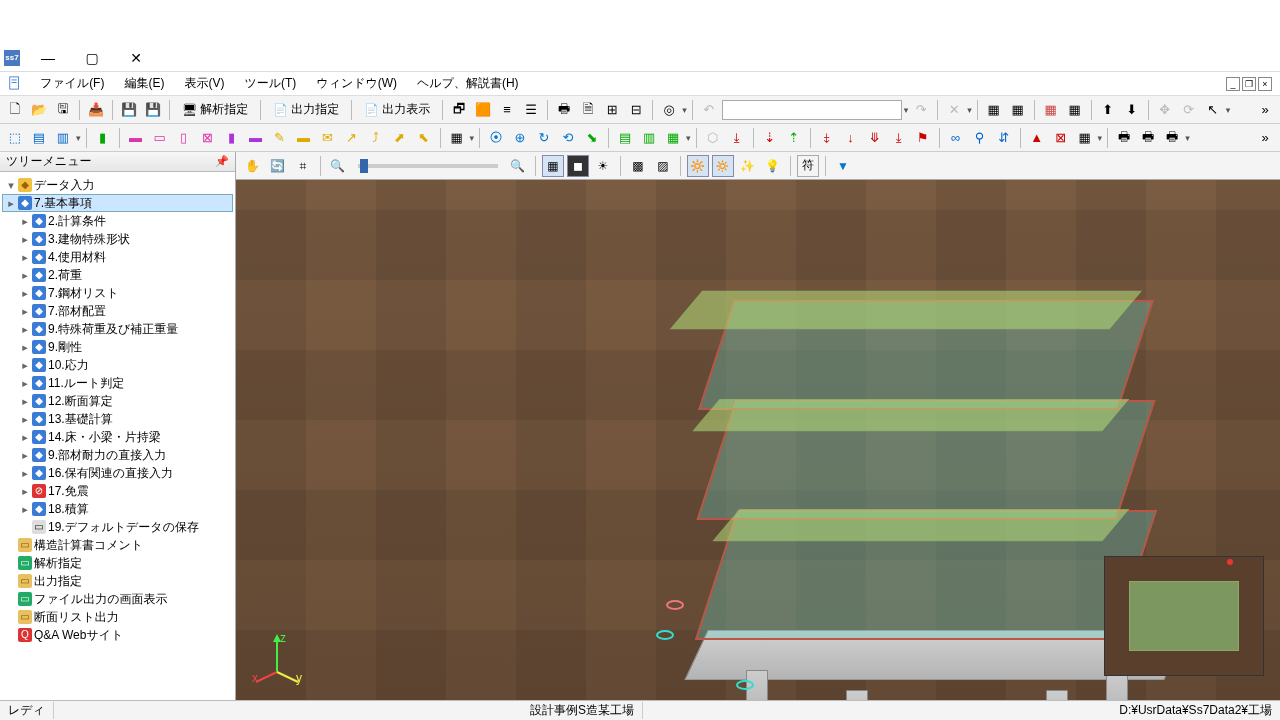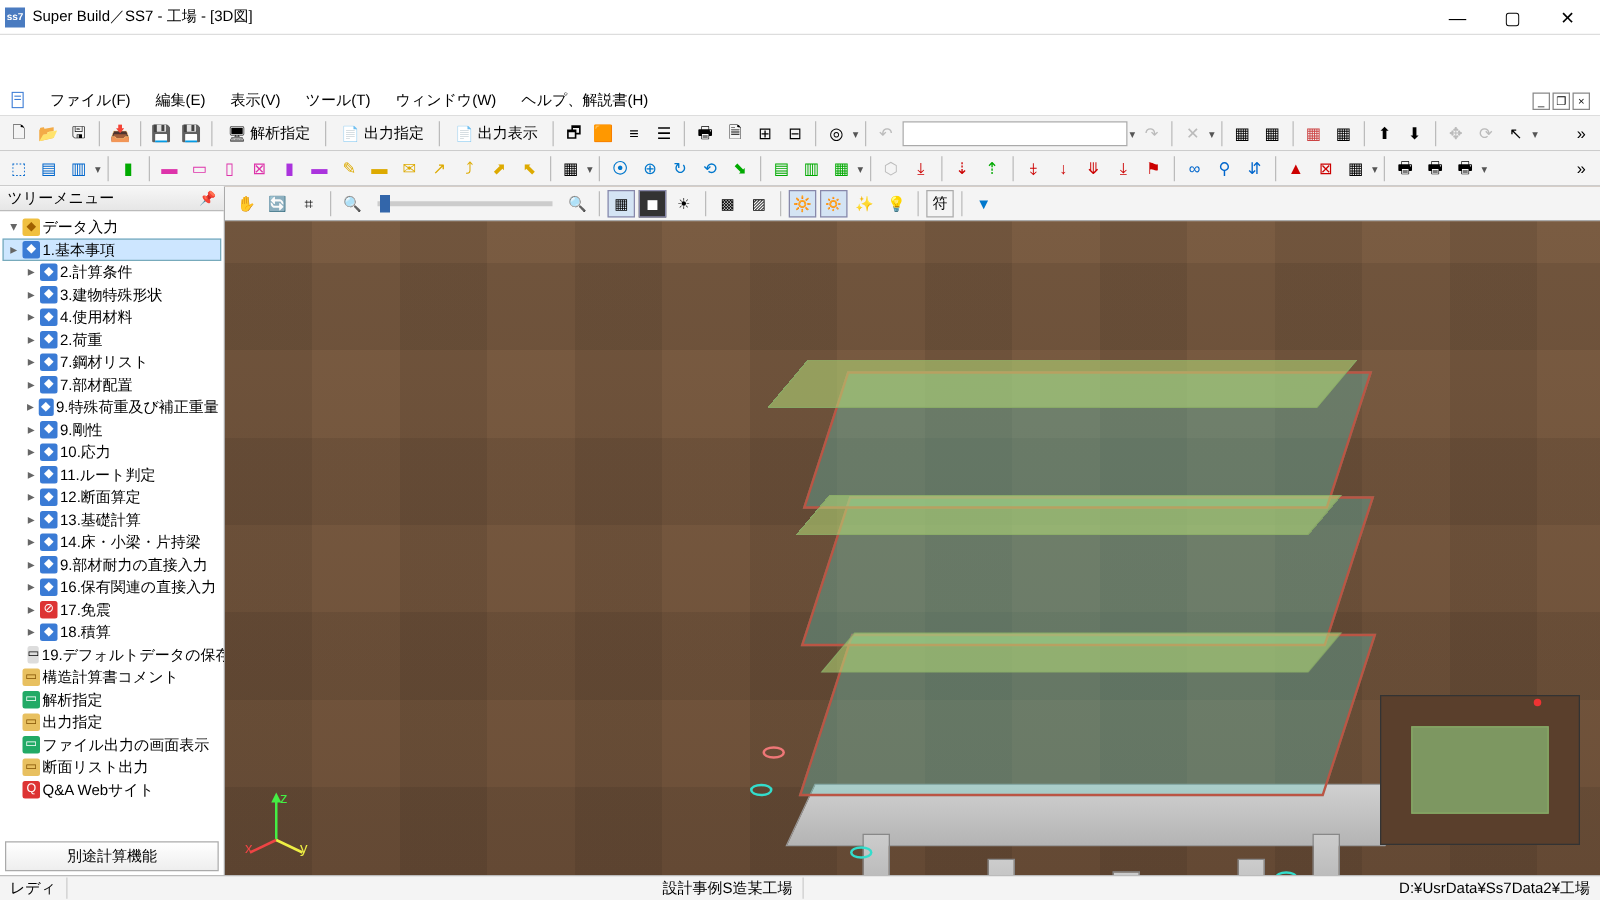--- a/index.html
+++ b/index.html
@@ -1,34 +1,34 @@
 <!DOCTYPE html>
 <html><head>
 <meta charset="utf-8">
 <style>
 * { margin: 0; padding: 0; box-sizing: border-box; font-family: "MS UI Gothic", "Meiryo", sans-serif; font-size: 12px; }
 body { width: 1280px; height: 720px; display: flex; flex-direction: column; background: #fff; overflow: hidden; }
-.titlebar { height: 28px; background: #fff; display: flex; align-items: center; padding: 0 4px; border-bottom: 1px solid #ddd; }
+.titlebar { height: 28px; background: #fff; display: flex; align-items: center; padding: 0 4px; border-bottom: 1px solid #ddd; margin-top: 44px; }
 .titlebar .app-icon { width: 16px; height: 16px; background: #4a7bc0; margin-right: 6px; display:inline-flex;align-items:center;justify-content:center;color:#fff;font-size:8px;font-weight:bold;}
 .titlebar .title { flex: 1; }
 .titlebar .wbtns { display: flex; }
 .titlebar .wbtn { width: 44px; height: 26px; display: flex; align-items: center; justify-content: center; font-size: 14px; cursor: pointer; }
-.menubar { height: 24px; display: flex; align-items: center; padding: 0 4px; border-bottom: 1px solid #ddd; background:#fff;margin-top:41px;}
+.menubar { height: 24px; display: flex; align-items: center; padding: 0 4px; border-bottom: 1px solid #ddd; background:#fff;}
 .menubar .mi-icon { width:16px;height:16px;display:inline-block;margin:0 6px 0 4px;}
 .menubar .mi { padding: 2px 10px; cursor: pointer; }
 .menubar .mdi { margin-left:auto; display:flex; gap:2px; padding-right:4px;}
 .menubar .mdi span{ width:14px;height:14px;border:1px solid #888;font-size:9px;line-height:12px;text-align:center;cursor:pointer;}
 .toolbar { height: 28px; display: flex; align-items: center; padding: 2px 4px; background: #f4f4f4; border-bottom: 1px solid #ccc; gap: 2px; flex-wrap: nowrap; overflow:hidden;}
 .toolbar .tbtn { width: 22px; height: 22px; display: inline-flex; align-items: center; justify-content: center; border: 1px solid transparent; cursor: pointer; font-size: 13px; }
 .toolbar .tsep { width: 1px; height: 20px; background: #bbb; margin: 0 3px; }
 .toolbar .tlbl { padding: 2px 6px; display: inline-flex; align-items: center; gap: 3px; border: 1px solid transparent; cursor: pointer; }
 .toolbar .dropdown { width: 180px; height: 20px; border: 1px solid #aaa; background: #fff; }
 .toolbar .chev{font-size:9px;color:#555;}
 .main { flex: 1; display: flex; overflow: hidden; }
-.sidebar { width: 180px; background: #fff; display: flex; flex-direction: column; border-right: 1px solid #aaa; }
+.sidebar { width: 236px; background: #fff; display: flex; flex-direction: column; border-right: 1px solid #aaa; }
 .pane-title { height: 20px; background: linear-gradient(#f7f7f7,#e6e6e6); border-bottom: 1px solid #bbb; padding: 2px 6px; display: flex; align-items: center; justify-content: space-between; font-size: 11px; }
 .pane-title .pin { cursor: pointer; font-size:11px;}
 .tree { flex: 1; overflow-y: auto; padding: 4px 2px; }
 .tree-node { display: flex; align-items: center; padding: 1px 2px 1px 4px; cursor: pointer; white-space: nowrap; gap: 2px; line-height:16px;}
 .tree-node.selected { background: #cde6ff; border:1px solid #7ab; padding:0 1px 0 3px;}
 .tree-node .exp { width: 10px; text-align: center; color: #666; font-size:11px;}
 .tree-node .tic { width: 14px; height: 14px; display: inline-flex; align-items:center; justify-content:center; font-size:10px; border-radius:2px;}
 .ic-root{background:#f0c040;color:#a06000;}
 .ic-blue{background:#3a7bd5;color:#fff;}
 .ic-stop{background:#d33;color:#fff;border-radius:7px;}
@@ -65,21 +65,20 @@
 .statusbar { height: 20px; background: #f4f4f4; border-top: 1px solid #bbb; display: flex; align-items: center; font-size: 11px; text-align: right; }
 .statusbar .sseg { padding: 0 8px; border-right: 1px solid #ccc; }
 .statusbar .sspace { flex: 1; }
 svg.ico{width:14px;height:14px;}
 </style>
 </head>
 <body>
 
 <div class="titlebar">
   <span class="app-icon">ss7</span>
-  <span class="title">Super Build／SS7 - 工場 - [3D図]</span>
   <div class="wbtns">
     <div class="wbtn">—</div>
     <div class="wbtn">▢</div>
     <div class="wbtn close">✕</div>
   </div>
 </div>
 
 <div class="menubar">
   <span class="mi-icon"><svg class="ico" viewBox="0 0 16 16">
         <rect x="2" y="1" width="10" height="14" fill="#fff" stroke="#3a7bd5"></rect>
@@ -228,21 +227,21 @@
     <div class="tree">
       <div class="tree-node">
         <span class="exp">▾</span>
           <span class="tic ic-root">◆</span>
         <span>データ入力</span>
       </div>
       <div id="tree-items">
           <div class="tree-node ind1 selected">
             <span class="exp">▸</span>
             <span class="tic ic-blue">◆</span>
-            <span>1.基本事項</span>
+            <span>7.基本事項</span>
           </div>
           <div class="tree-node ind1">
             <span class="exp">▸</span>
             <span class="tic ic-blue">◆</span>
             <span>2.計算条件</span>
           </div>
           <div class="tree-node ind1">
             <span class="exp">▸</span>
             <span class="tic ic-blue">◆</span>
             <span>3.建物特殊形状</span>
@@ -354,21 +353,20 @@
             <span class="tic ic-doc">▭</span>
             <span>断面リスト出力</span>
           </div>
           <div class="tree-node">
             <span class="exp"></span>
             <span class="tic ic-qa">Q</span>
             <span>Q&amp;A Webサイト</span>
           </div>
         </div>
     </div>
-    <div class="side-btn">別途計算機能</div>
   </div>
 
   <div class="view">
     <div class="view-toolbar">
       <span class="vtbtn">✋</span>
       <span class="vtbtn">🔄</span>
       <span class="vtbtn">⌗</span>
       <span class="vsep"></span>
       <span class="vtbtn">🔍</span>
       <div class="slider">

